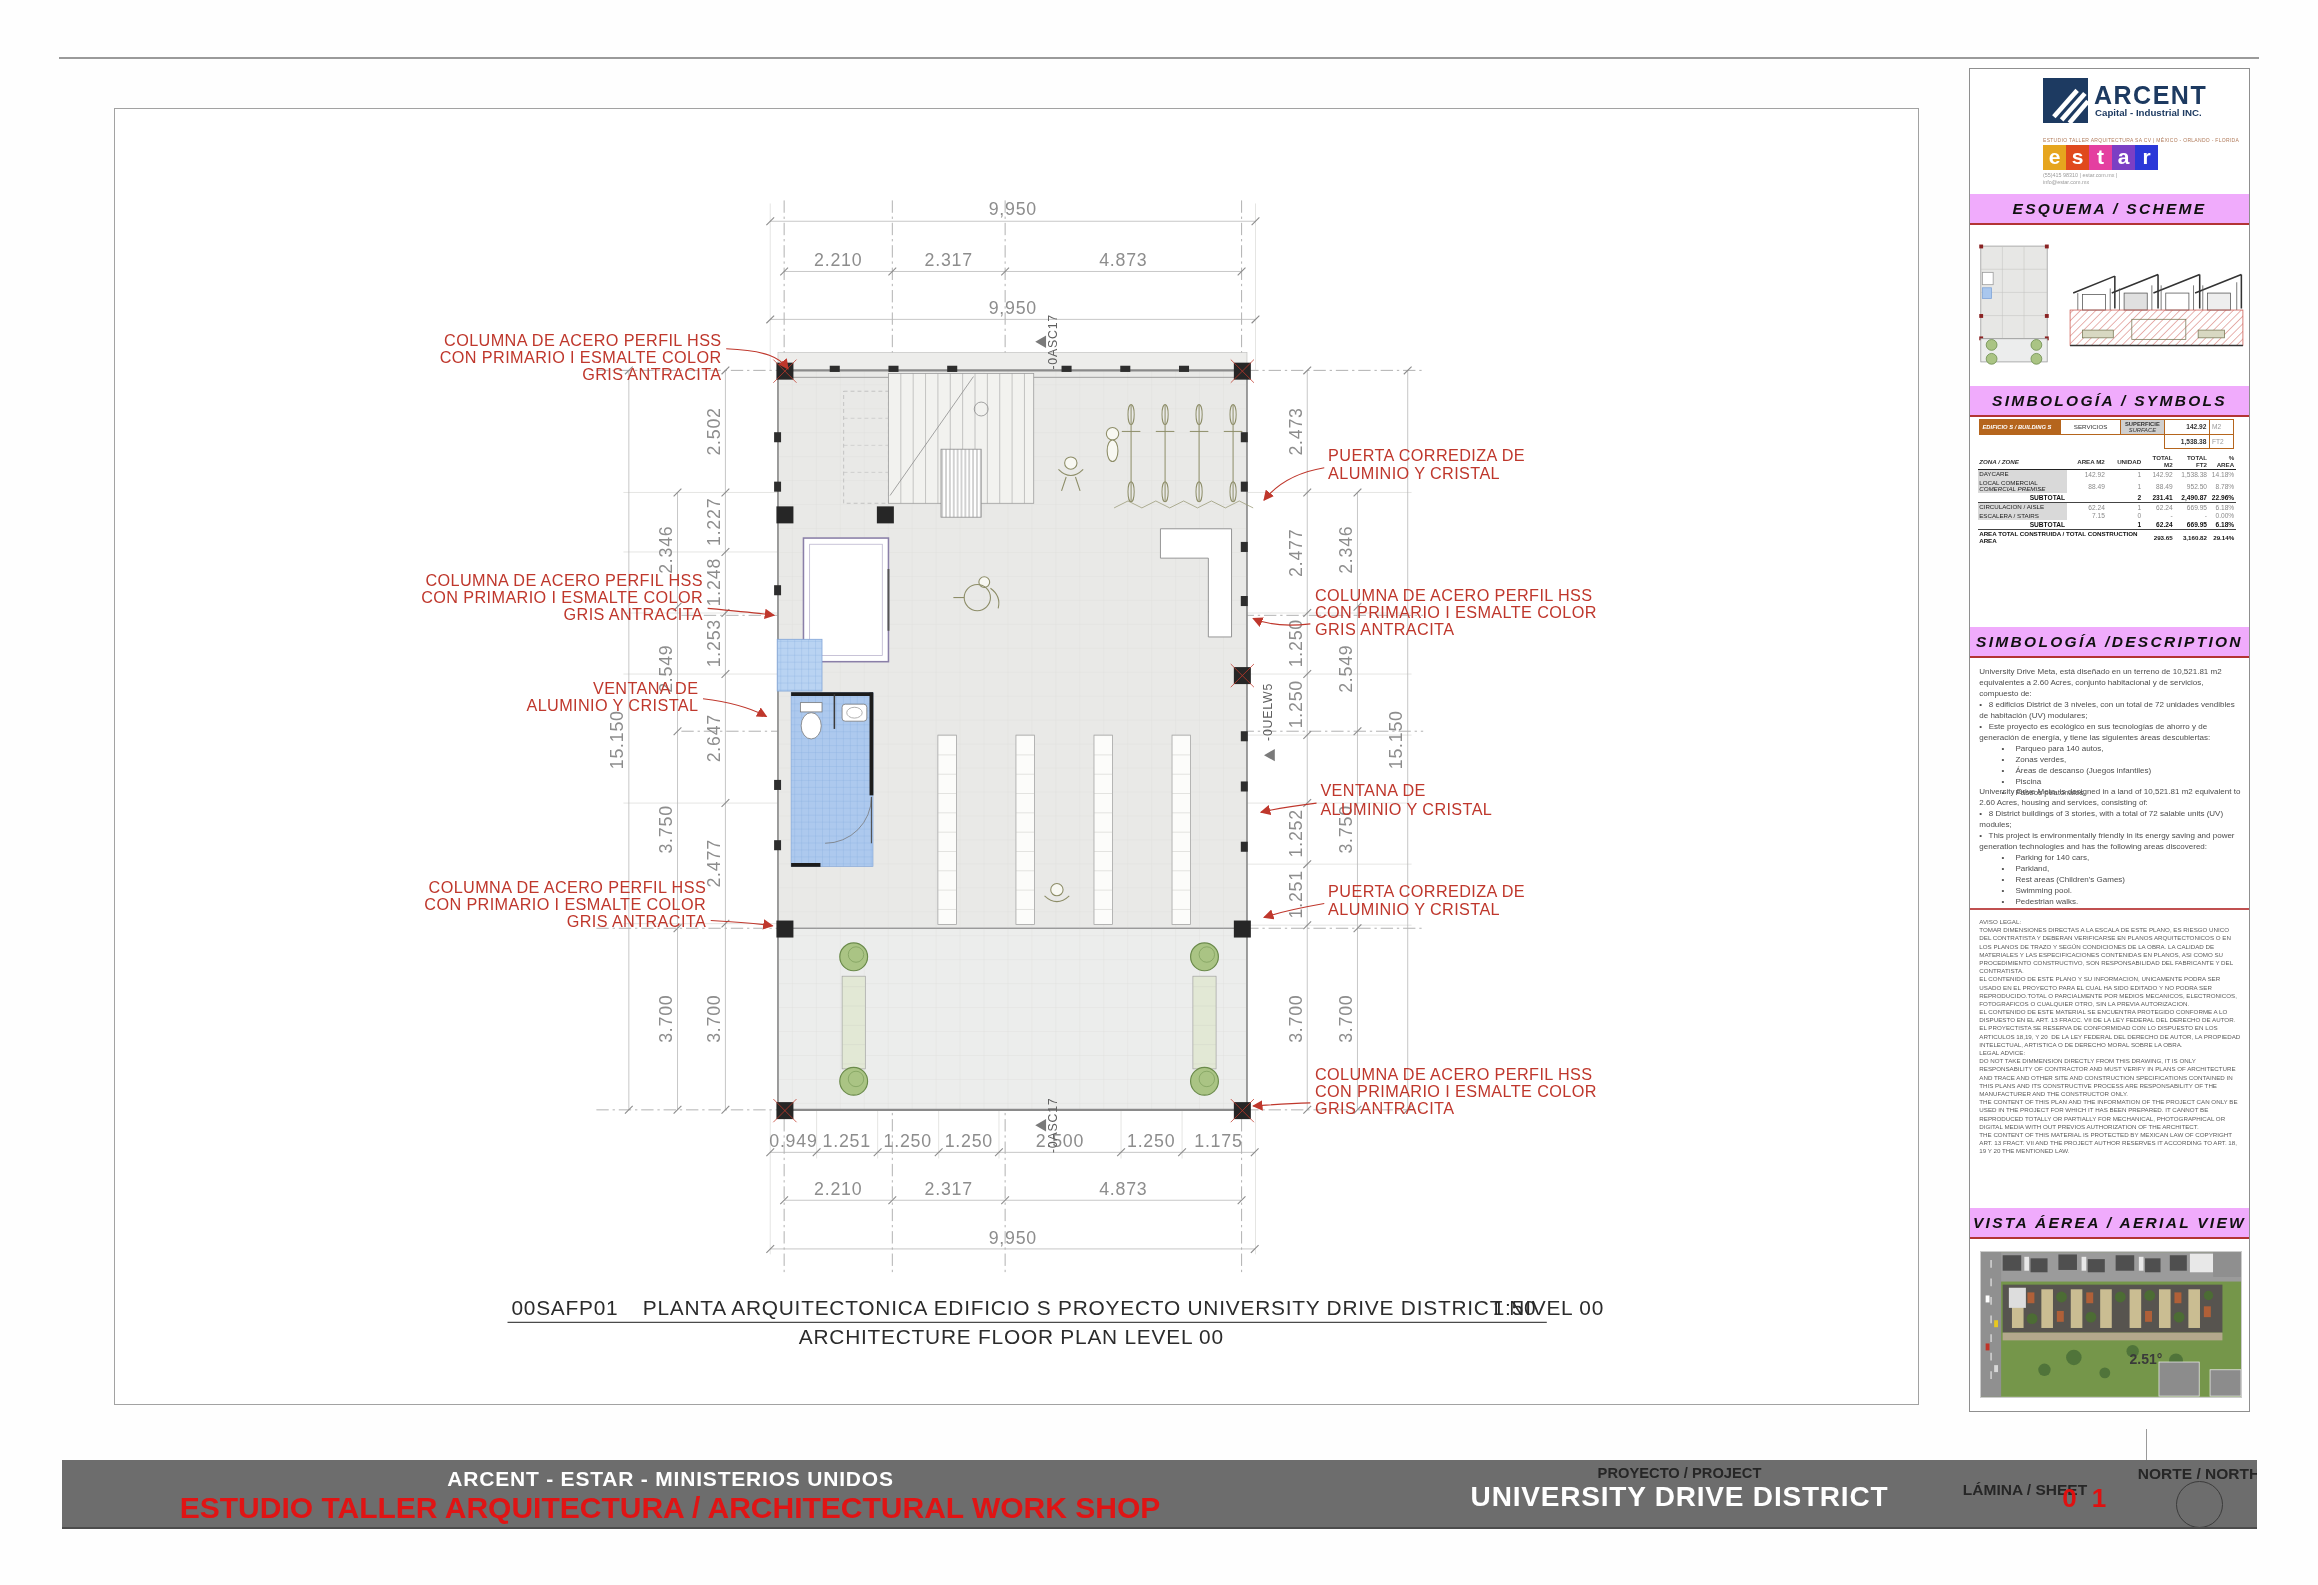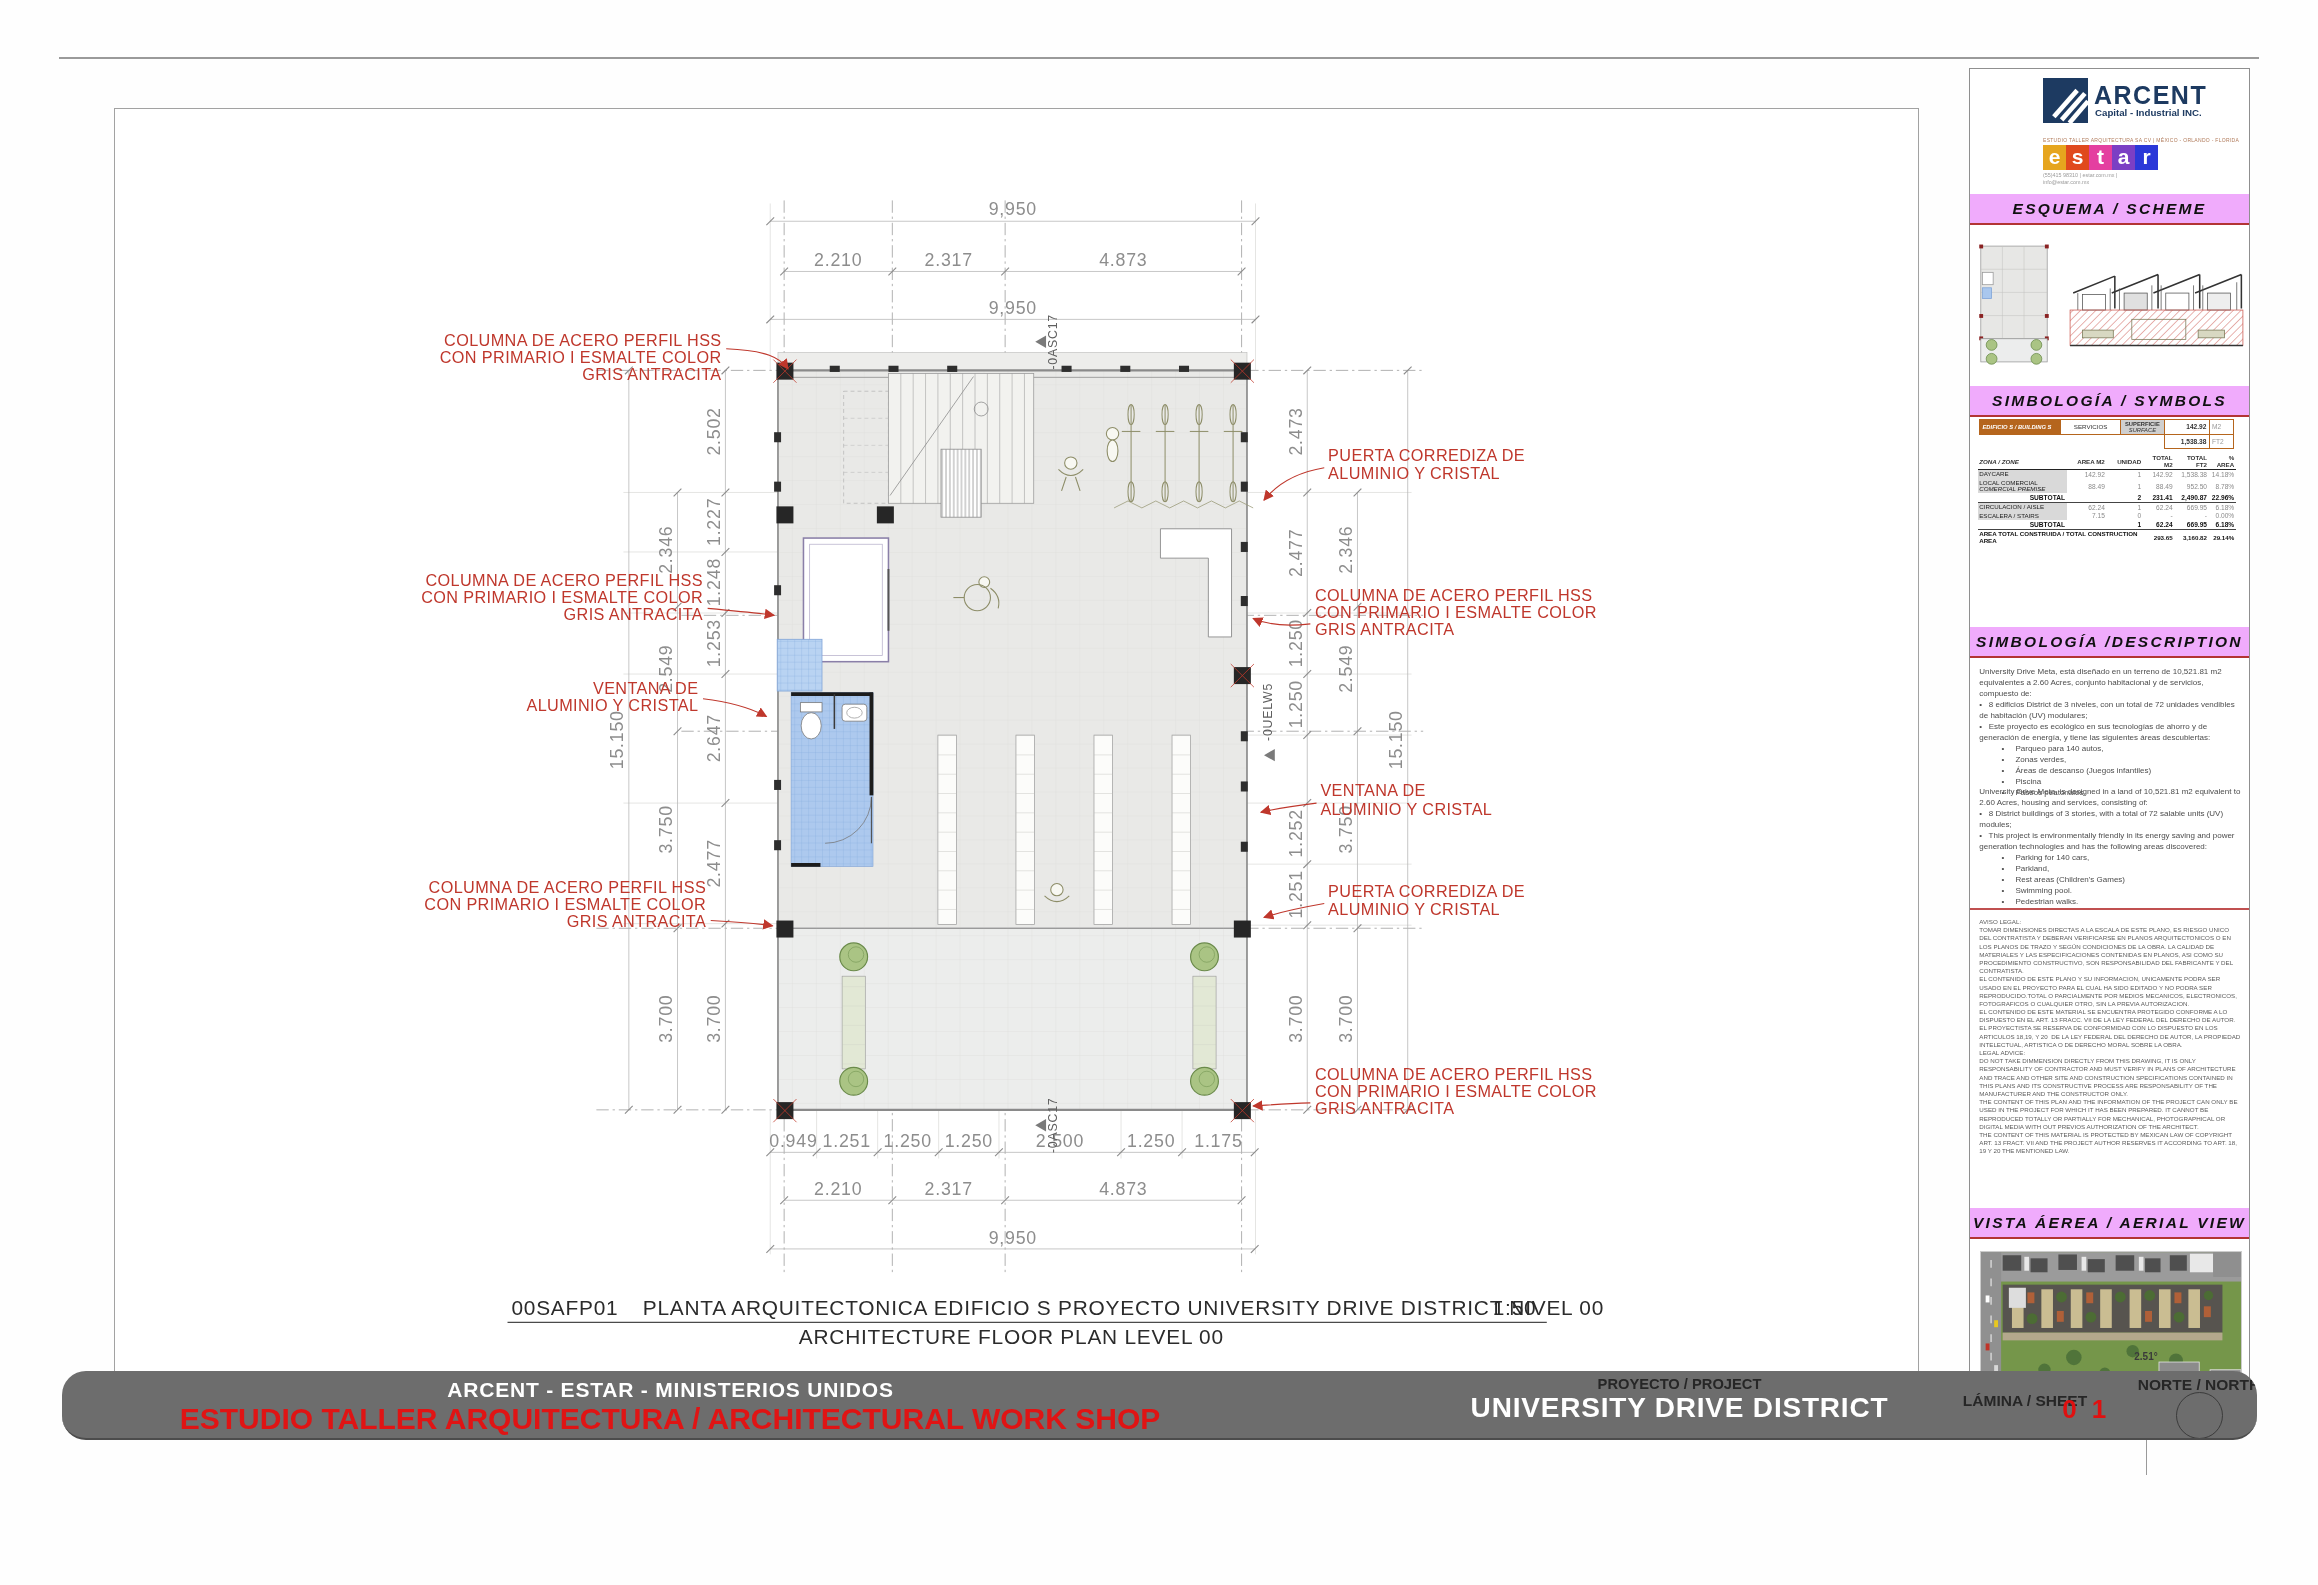--- a/index.html
+++ b/index.html
@@ -72,26 +72,26 @@
   .desc{position:absolute;left:9.3px;top:595px;width:263px;font-size:8px;color:#4c4c4c;
         line-height:1.38;white-space:pre-wrap;}
   .desc-sep{position:absolute;left:0px;top:839px;width:100%;height:1.5px;background:#c05050;}
   .legal{position:absolute;left:9.3px;top:849px;width:263px;font-size:6.2px;color:#5c5c5c;
          line-height:1.32;white-space:pre-wrap;}
 
   
   .aerial-wrap{position:absolute;left:10px;top:1182px;width:260px;height:145px;border:0.8px solid #ccc;}
 
   .angle-label{position:absolute;left:2119px;top:1351px;width:54px;text-align:center;
-               font-size:10px;font-weight:700;color:#3a3a3a;}
+               font-size:14px;font-weight:700;color:#3a3a3a;}
   .angle-line{position:absolute;left:2146px;top:1429px;width:0.8px;height:46px;background:#9a9a9a;}
 
   
-  .footer-bar{position:absolute;left:62px;top:1371px;width:2195px;height:69px;background:#6d6d6d;
-              border-bottom:2.3px solid #4c4c4c;box-sizing:border-box;overflow:hidden;border-radius:24px;}
+  .footer-bar{position:absolute;left:62px;top:1460px;width:2195px;height:69px;background:#6d6d6d;
+              border-bottom:2.3px solid #4c4c4c;box-sizing:border-box;overflow:hidden;}
   .f-company{position:absolute;left:276px;top:7px;width:665px;text-align:center;color:#fff;
              font-size:21px;font-weight:600;letter-spacing:0.8px;white-space:nowrap;}
   .f-studio{position:absolute;left:32px;top:31px;width:1152px;text-align:center;color:#e01414;
             font-size:30px;font-weight:700;letter-spacing:0px;white-space:nowrap;}
   .f-projlabel{position:absolute;left:1494px;top:5.4px;width:247px;text-align:center;color:#262626;
                font-size:14.7px;font-weight:700;}
   .f-projname{position:absolute;left:1312px;top:21px;width:611px;text-align:center;color:#fff;
               font-size:28px;font-weight:700;letter-spacing:0.8px;white-space:nowrap;}
   .f-sheetlabel{position:absolute;left:1878px;top:5.4px;width:170px;text-align:center;color:#262626;
                 font-size:15.5px;font-weight:700;margin-top:16px;}

